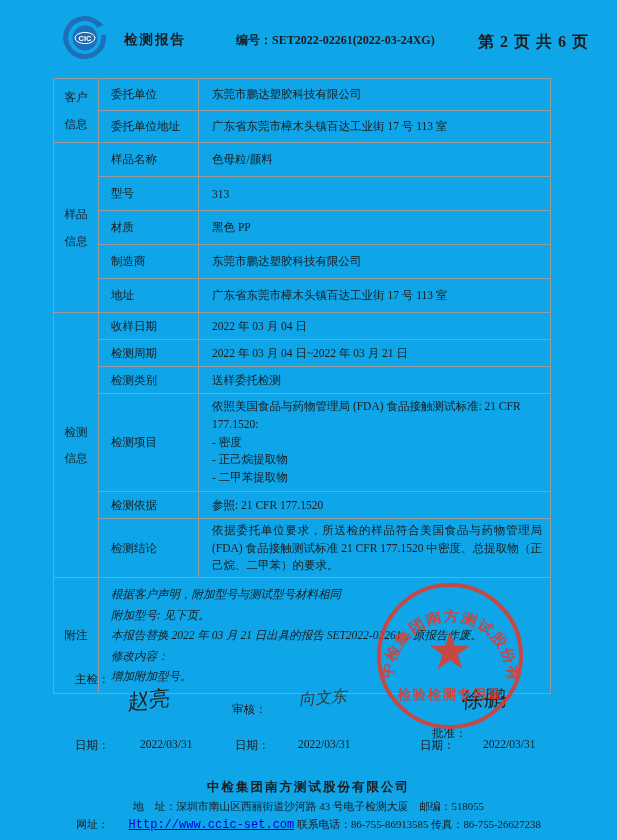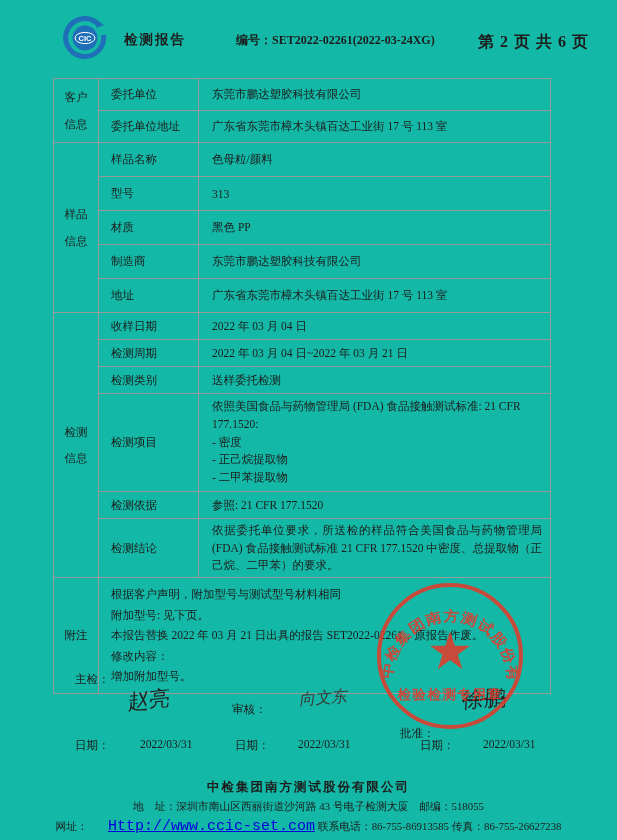--- a/index.html
+++ b/index.html
@@ -4,57 +4,57 @@
 <style>
   * { margin: 0; padding: 0; box-sizing: border-box; }
   html, body { background: #ffffff; }
   body {
     width: 617px; height: 840px;
     font-family: "Liberation Serif", "DejaVu Serif", serif;
     color: #1c1c1c;
     position: relative;
     overflow: hidden;
   }
-  .page { position: absolute; inset: 0; background: #14b8a6; }
+  .page { position: absolute; inset: 0; background: #0ea5e9; }
 
   
   .header { position: absolute; left: 0; top: 0; width: 617px; height: 70px; }
   .logo { position: absolute; left: 62px; top: 15px; width: 46px; height: 46px; }
   .hdr-title { position: absolute; left: 124px; top: 31px; font-size: 13.5px; font-weight: bold; letter-spacing: 2px; }
   .hdr-no { position: absolute; left: 236px; top: 32px; font-size: 12px; font-weight: bold; }
   .hdr-page { position: absolute; left: 478px; top: 32px; font-size: 16px; font-weight: bold; letter-spacing: 1px; }
 
   
   table.report { position: absolute; left: 53px; top: 78px; width: 497px; border-collapse: collapse; table-layout: fixed; }
   table.report td { border: 1px solid #9a9a9a; font-size: 11.5px; vertical-align: middle; }
   td.sec { text-align: center; line-height: 2.3; font-size: 11.5px; }
   td.lbl { padding-left: 12px; }
   td.val { padding-left: 13px; padding-right: 8px; }
   td.val.multi { vertical-align: middle; padding-top: 4px; padding-bottom: 4px; line-height: 1.55; }
-  td.notes-cell { padding: 6px 10px 6px 12px; line-height: 1.78; vertical-align: top; }
+  td.notes-cell { padding: 6px 10px 6px 12px; line-height: 1.78; vertical-align: top; font-style: italic; }
   tr.h32 { height: 32px; } tr.h34 { height: 34px; } tr.h27 { height: 27px; }
   tr.h84 { height: 84px; } tr.h54 { height: 54px; } tr.h105 { height: 105px; }
   td.concl { line-height: 1.52; padding-top: 3px; padding-bottom: 3px; text-align: justify; }
 
   
   .sig-label { position: absolute; font-size: 11.5px; }
   .sig-name { position: absolute; font-size: 21px; font-family: "DejaVu Sans", sans-serif; color: #222; white-space: nowrap; }
   .sig-1 { transform: rotate(-6deg) skewX(-8deg); }
   .sig-2 { transform: rotate(-4deg) skewX(-12deg); font-size: 16px; color: #3a3a3a; }
   .sig-3 { transform: rotate(-3deg) skewX(-6deg); font-size: 22px;
            background: linear-gradient(to top, transparent 46%, #2a2a2a 46%, #2a2a2a 52%, transparent 52%); }
 
   
   .seal { position: absolute; left: 371px; top: 577px; width: 158px; height: 158px; opacity: 0.87; z-index: 5; pointer-events: none; }
 
   
   .footer { position: absolute; left: 0; top: 779px; width: 617px; text-align: center; }
   .f-company { font-size: 12.5px; font-weight: bold; letter-spacing: 2px; }
   .f-line { font-size: 10.8px; margin-top: 4px; }
-  .f-link { color: #0000dd; text-decoration: underline; font-family: "Liberation Mono", "DejaVu Sans Mono", monospace; font-size: 15px; margin-left: 20px; }
+  .f-link { color: #0000dd; text-decoration: underline; font-family: "Liberation Mono", "DejaVu Sans Mono", monospace; font-size: 12px; margin-left: 20px; }
 </style>
 </head>
 <body>
 
 <div class="page">
 
   <div class="header">
     <svg class="logo" viewBox="0 0 46 46">
       <g fill="none" stroke="#1e6fb8" stroke-width="5">
         <path d="M 36.5 9.5 A 19 19 0 1 0 41.5 20"></path>
@@ -162,21 +162,21 @@
       </td>
     </tr>
   </tbody>
     </table>
 
   <div>
     <span class="sig-label" style="left:75px; top:672px;">主检：</span>
     <span class="sig-name sig-1" style="left:128px; top:686px;">赵亮</span>
     <span class="sig-label" style="left:232px; top:702px;">审核：</span>
     <span class="sig-name sig-2" style="left:300px; top:688px;">向文东</span>
-    <span class="sig-label" style="left:400px; top:702px;margin-top:24px;">批准：</span>
+    <span class="sig-label" style="left:432px; top:702px;margin-top:24px;">批准：</span>
     <span class="sig-name sig-3" style="left:462px; top:684px;">徐鹏</span>
 
     <span class="sig-label" style="left:75px; top:738px;">日期：</span>
     <span class="sig-label" style="left:140px; top:738px;">2022/03/31</span>
     <span class="sig-label" style="left:235px; top:738px;">日期：</span>
     <span class="sig-label" style="left:298px; top:738px;">2022/03/31</span>
     <span class="sig-label" style="left:420px; top:738px;">日期：</span>
     <span class="sig-label" style="left:483px; top:738px;">2022/03/31</span>
   </div>
 

